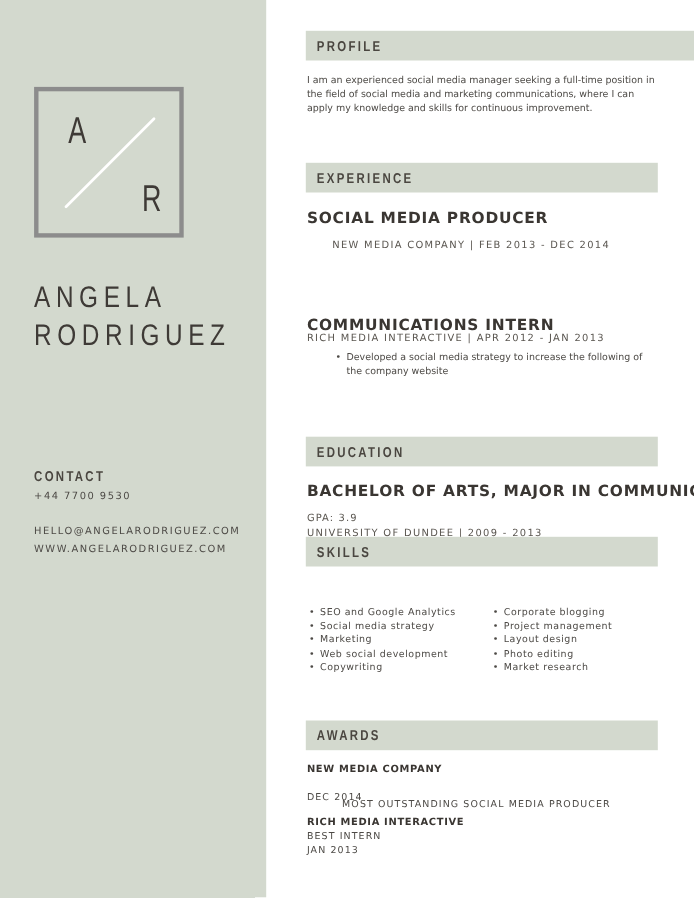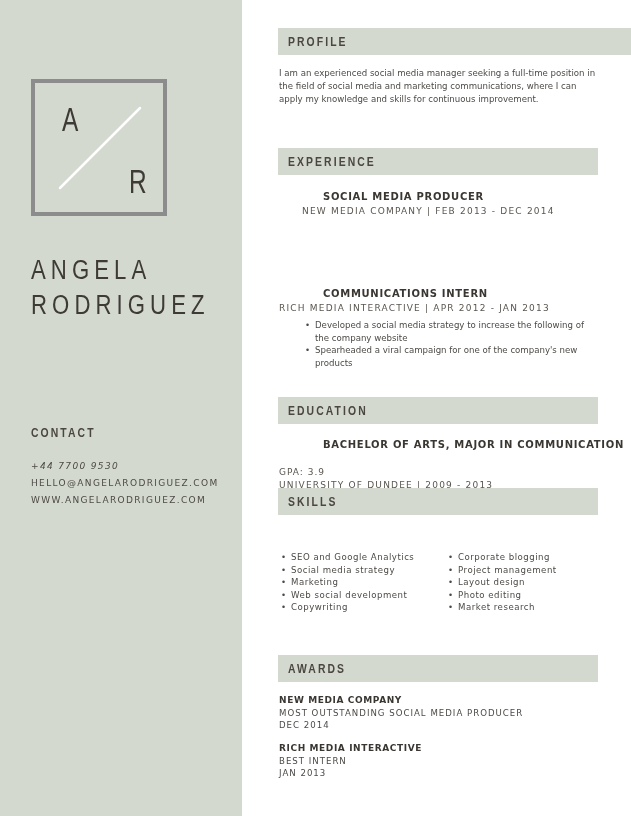--- a/index.html
+++ b/index.html
@@ -77,21 +77,21 @@
       transform-origin: left top;
     }
     .contact-line {
       position: absolute;
       left: 31px;
       font-size: 9px;
       letter-spacing: 1.35px;
       color: #4d4a46;
       white-space: nowrap;
     }
-    .c-phone { top: 461px; font-style: italic; }
+    .c-phone { top: 447px; }
     .c-email { top: 478px; }
     .c-web { top: 495px; }
 
     .section-bar {
       position: absolute;
       left: 278px;
       width: 320px;
       height: 27px;
       background: #d3d9ce;
     }
@@ -111,26 +111,25 @@
       position: absolute;
       left: 279px;
       width: 320px;
       font-size: 8.6px;
       line-height: 13px;
       color: #4d4a46;
     }
     .role-title {
       position: absolute;
       left: 279px;
-      font-size: 10px;
+      font-size: 14px;
       font-weight: bold;
       letter-spacing: 0.7px;
       color: #3a3632;
       white-space: nowrap;
-      margin-left: 44px;
     }
     .role-meta {
       position: absolute;
       left: 279px;
       font-size: 9px;
       letter-spacing: 1.2px;
       color: #5a5650;
       white-space: nowrap;
     }
     ul.bullets {
@@ -198,29 +197,28 @@
 <div class="section-bar" style="top:28px;padding-left:46px;">
   <span class="bar-label">PROFILE</span>
 </div>
 <div class="body-text" style="top:67px;">I am an experienced social media manager seeking a full-time position in the field of social media and marketing communications, where I can apply my knowledge and skills for continuous improvement.</div>
 
 <div class="section-bar" style="top:148px;">
   <span class="bar-label">EXPERIENCE</span>
 </div>
 
 <div class="role-title" style="top:191px;">SOCIAL MEDIA PRODUCER</div>
-<div class="role-meta" style="top:206px;padding-left:23px;">NEW MEDIA COMPANY  |  FEB 2013 - DEC 2014</div>
+<div class="role-meta" style="top:218px;padding-left:23px;">NEW MEDIA COMPANY  |  FEB 2013 - DEC 2014</div>
 <ul class="bullets exp-bullets" style="top:222px;">
 </ul>
 
 <div class="role-title" style="top:288px;">COMMUNICATIONS INTERN</div>
 <div class="role-meta" style="top:303px;">RICH MEDIA INTERACTIVE  |  APR 2012 - JAN 2013</div>
 <ul class="bullets exp-bullets" style="top:319px;">
   <li>Developed a social media strategy to increase the following of the company website</li>
-  <li>Spearheaded a viral campaign for one of the company's new products</li>
 </ul>
 
 <div class="section-bar" style="top:397px;">
   <span class="bar-label">EDUCATION</span>
 </div>
 <div class="role-title" style="top:439px;">BACHELOR OF ARTS, MAJOR IN COMMUNICATION</div>
 <div class="role-meta" style="top:480px;">UNIVERSITY OF DUNDEE  |  2009 - 2013</div>
 <div class="role-meta" style="top:467px; letter-spacing:1px;">GPA: 3.9</div>
 
 <div class="section-bar" style="top:488px;">
@@ -238,18 +236,18 @@
   <li>Project management</li>
   <li>Layout design</li>
   <li>Photo editing</li>
   <li>Market research</li>
 </ul>
 
 <div class="section-bar" style="top:655px;">
   <span class="bar-label">AWARDS</span>
 </div>
 <div class="award-org" style="top:695px;">NEW MEDIA COMPANY</div>
-<div class="award-line" style="top:708px;">MOST OUTSTANDING SOCIAL MEDIA PRODUCER</div>
+<div class="award-line" style="top:727px;margin-left:32px;">MOST OUTSTANDING SOCIAL MEDIA PRODUCER</div>
 <div class="award-line" style="top:720px;">DEC 2014</div>
 
 <div class="award-org" style="top:743px;">RICH MEDIA INTERACTIVE</div>
 <div class="award-line" style="top:756px;">BEST INTERN</div>
 <div class="award-line" style="top:768px;">JAN 2013</div>
 
 </body></html>

